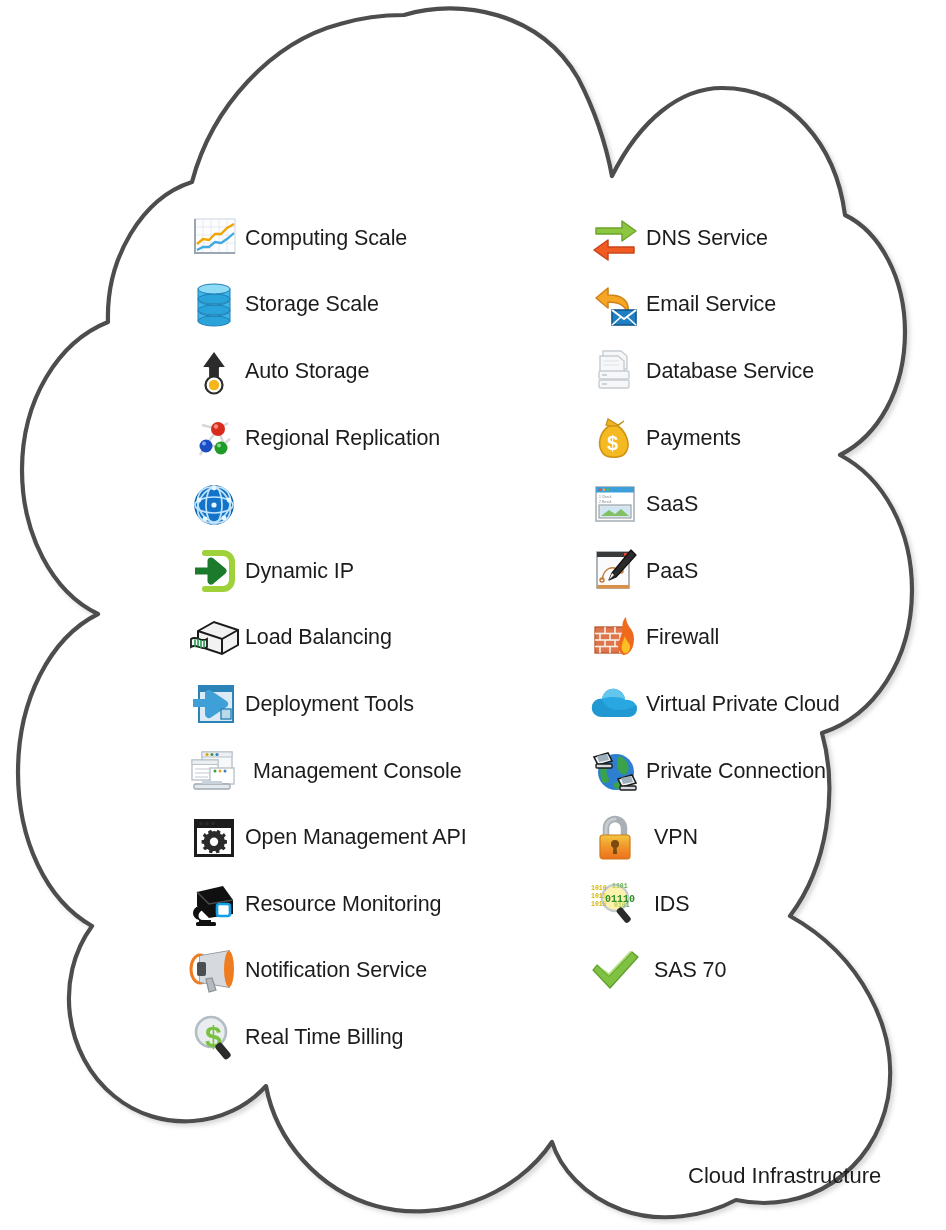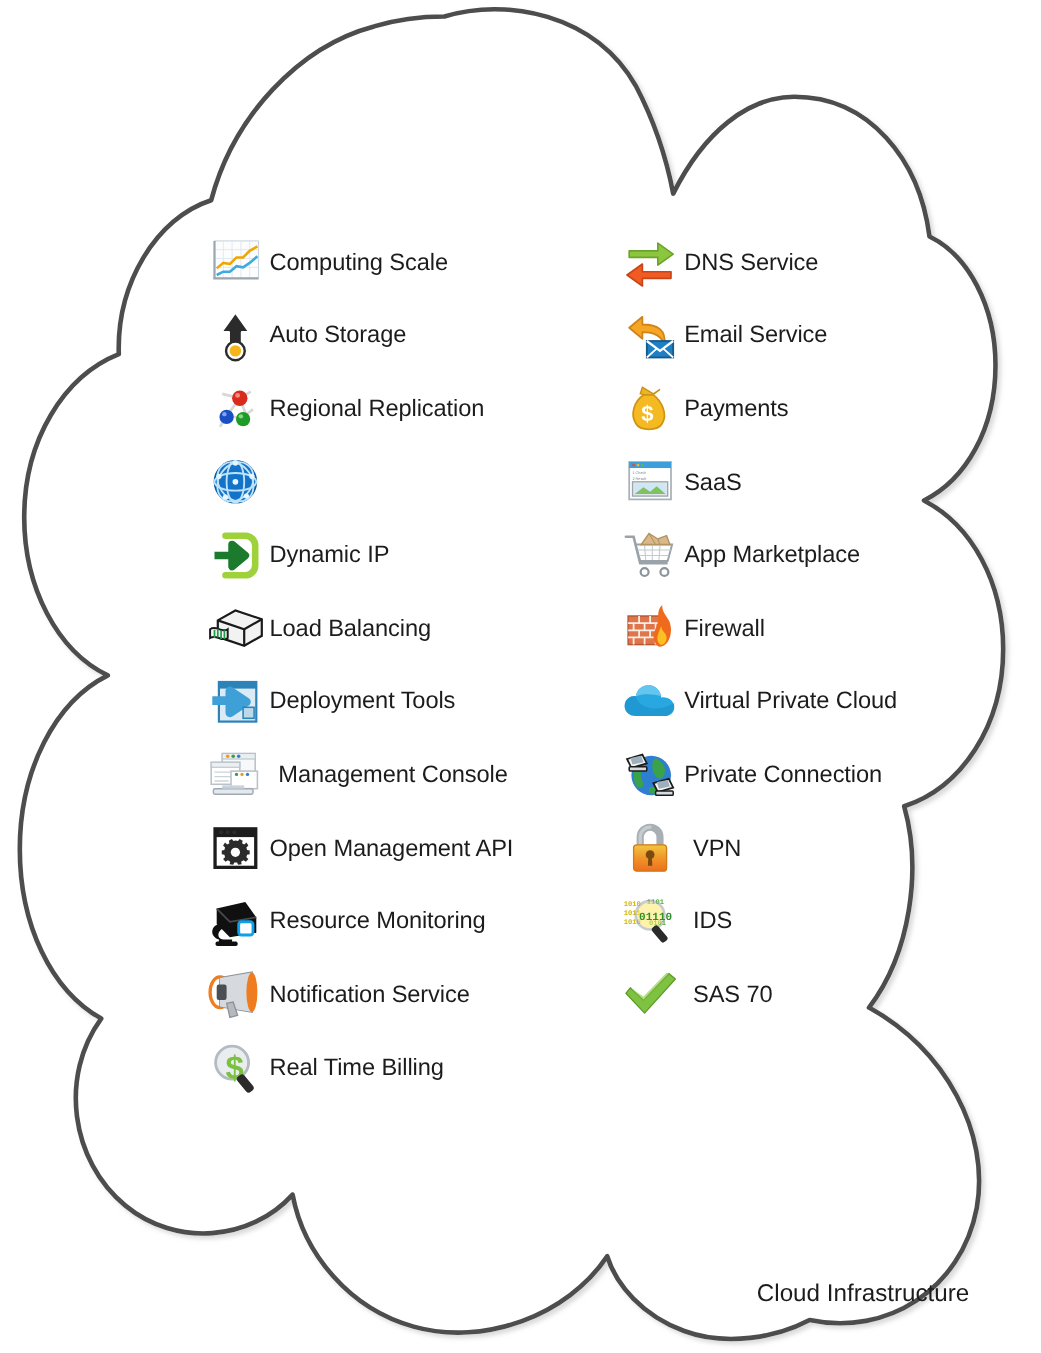--- a/index.html
+++ b/index.html
@@ -40,21 +40,21 @@
     left: 0;
     top: 0;
     width: 946px;
     height: 1230px;
   }
   .column {
     position: absolute;
     top: 205px;
   }
   #col-left  { left: 183px; width: 350px; }
-  #col-right { left: 560px; width: 350px; }
+  #col-right { left: 584px; width: 350px; }
 
   .service-row {
     position: relative;
     height: 66.6px;
     display: flex;
     align-items: center;
   }
   .icon-cell {
     width: 62px;
     min-width: 62px;
@@ -142,20 +142,38 @@
             </g>
             <polyline points="7,28 13,23 19,24 25,18 31,18 37,12 44,8" fill="none" stroke="#f0a500" stroke-width="2.3"></polyline>
             <polyline points="7,34 13,31 19,31 25,26 31,27 37,23 44,17" fill="none" stroke="#3fa9e0" stroke-width="2.3"></polyline>
             <line x1="5" y1="3" x2="5" y2="37.5" stroke="#9aa6b2" stroke-width="2"></line>
             <line x1="4" y1="37" x2="45" y2="37" stroke="#9aa6b2" stroke-width="2"></line>
           </svg>
         </span>
         <span class="service-label">Computing Scale</span>
       </div>
 
+      <div class="service-row">
+        <span class="icon-cell">
+          <svg width="44" height="46" viewBox="0 0 44 46">
+            <g>
+              <rect x="6" y="29" width="32" height="10" fill="#3cb6e8" stroke="#1f7fb5" stroke-width="1"></rect>
+              <ellipse cx="22" cy="39" rx="16" ry="5" fill="#2aa3db" stroke="#1f7fb5" stroke-width="1"></ellipse>
+              <ellipse cx="22" cy="29" rx="16" ry="5" fill="#7fd4f2" stroke="#1f7fb5" stroke-width="1"></ellipse>
+              <rect x="6" y="18" width="32" height="10" fill="#3cb6e8" stroke="#1f7fb5" stroke-width="1"></rect>
+              <ellipse cx="22" cy="28" rx="16" ry="5" fill="#2aa3db" stroke="#1f7fb5" stroke-width="1"></ellipse>
+              <ellipse cx="22" cy="18" rx="16" ry="5" fill="#7fd4f2" stroke="#1f7fb5" stroke-width="1"></ellipse>
+              <rect x="6" y="7" width="32" height="10" fill="#3cb6e8" stroke="#1f7fb5" stroke-width="1"></rect>
+              <ellipse cx="22" cy="17" rx="16" ry="5" fill="#2aa3db" stroke="#1f7fb5" stroke-width="1"></ellipse>
+              <ellipse cx="22" cy="7" rx="16" ry="5" fill="#8edbf5" stroke="#1f7fb5" stroke-width="1"></ellipse>
+            </g>
+          </svg>
+        </span>
+        <span class="service-label">Storage Scale</span>
+      </div>
 
       <div class="service-row">
         <span class="icon-cell">
           <svg width="40" height="50" viewBox="0 0 40 50">
             <path d="M20 4 L33 22 L26 22 L26 34 L14 34 L14 22 L7 22 Z" fill="#2b2b2b" stroke="#ffffff" stroke-width="2.2" stroke-linejoin="round"></path>
             <circle cx="20" cy="39" r="8.5" fill="#ffffff" stroke="#2b2b2b" stroke-width="2.2"></circle>
             <circle cx="20" cy="39" r="5.2" fill="#f5b61a"></circle>
           </svg>
         </span>
         <span class="service-label">Auto Storage</span>
@@ -343,20 +361,41 @@
           <svg width="50" height="46" viewBox="0 0 50 46">
             <path d="M18 6 L6 16 L18 26 V20 C30 20, 36 24, 38 32 C40 18, 32 13, 18 13 Z" fill="#f5a623" stroke="#d1821a" stroke-width="1.6" stroke-linejoin="round"></path>
             <rect x="22" y="28" width="24" height="15" fill="#1f7fc4" stroke="#15588a" stroke-width="1.6"></rect>
             <path d="M22 28 L34 37 L46 28" fill="none" stroke="#ffffff" stroke-width="2"></path>
             <path d="M22 43 L31 35 M46 43 L37 35" fill="none" stroke="#ffffff" stroke-width="1.6"></path>
           </svg>
         </span>
         <span class="service-label">Email Service</span>
       </div>
 
+      <div class="service-row">
+        <span class="icon-cell">
+          <svg width="48" height="48" viewBox="0 0 48 48">
+            <g fill="#f6f7f8" stroke="#c8ccd0" stroke-width="1.4">
+              <path d="M12 4 H30 L36 9 V22 H12 Z"></path>
+              <path d="M9 9 H27 L33 14 V26 H9 Z"></path>
+              <rect x="8" y="24" width="30" height="8" rx="1.5"></rect>
+              <rect x="8" y="33" width="30" height="8" rx="1.5"></rect>
+            </g>
+            <g stroke="#dfe3e6" stroke-width="1">
+              <line x1="12" y1="14" x2="28" y2="14"></line>
+                <line x1="12" y1="18" x2="28" y2="18"></line>
+            </g>
+            <g fill="#cdd2d6">
+              <rect x="11" y="27" width="5" height="2"></rect>
+                <rect x="11" y="36" width="5" height="2"></rect>
+            </g>
+          </svg>
+        </span>
+        <span class="service-label">Database Service</span>
+      </div>
 
       <div class="service-row">
         <span class="icon-cell">
           <svg width="42" height="48" viewBox="0 0 42 48">
             <path d="M14 5 L12 11 L22 13 L30 7 L24 11 Z" fill="#f0b323" stroke="#c48e14" stroke-width="1.2"></path>
             <path d="M15 12 C6 18, 3 30, 8 38 C12 45, 28 45, 32 38 C37 30, 32 18, 24 12 Z" fill="#f5b921" stroke="#cf9414" stroke-width="1.6"></path>
             <text x="13" y="36" font-family="Liberation Sans, sans-serif" font-size="20" font-weight="bold" fill="#ffffff">$</text>
           </svg>
         </span>
         <span class="service-label">Payments</span>
@@ -375,41 +414,37 @@
                 <text x="8" y="21">2  Result</text>
             </g>
             <rect x="8" y="23" width="32" height="13" fill="#dfe5e9" stroke="#9aa5ad" stroke-width="1.2"></rect>
             <rect x="10" y="25" width="28" height="9" fill="#cfe6f5"></rect>
             <path d="M10 34 L18 28 L24 32 L30 27 L38 34 Z" fill="#7fc163"></path>
           </svg>
         </span>
         <span class="service-label">SaaS</span>
       </div>
 
-
-      <div class="service-row">
-        <span class="icon-cell">
-          <svg width="50" height="46" viewBox="0 0 50 46">
-            <path d="M3 6 H10 L16 30 H40" fill="none" stroke="#9aa3aa" stroke-width="2.4" stroke-linecap="round"></path>
-            <path d="M12 13 H45 L41 28 H16 Z" fill="#ffffff" stroke="#9aa3aa" stroke-width="1.8"></path>
-            <g stroke="#c3cad0" stroke-width="1">
-              <line x1="14" y1="18" x2="44" y2="18"></line>
-                <line x1="15" y1="23" x2="42" y2="23"></line>
-              <line x1="20" y1="14" x2="21" y2="27"></line>
-                <line x1="27" y1="14" x2="27" y2="27"></line>
-                <line x1="34" y1="14" x2="33" y2="27"></line>
-            </g>
-            <path d="M17 13 L24 3 L32 8 L40 5 L43 13 Z" fill="#d9b98a" stroke="#b39464" stroke-width="1.3"></path>
-            <path d="M24 3 L30 13 M32 8 L34 13" fill="none" stroke="#b39464" stroke-width="1"></path>
-            <circle cx="20" cy="38" r="3.6" fill="#ffffff" stroke="#8b949b" stroke-width="2"></circle>
-            <circle cx="38" cy="38" r="3.6" fill="#ffffff" stroke="#8b949b" stroke-width="2"></circle>
-          </svg>
-        </span>
-        <span class="service-label">App Marketplace</span>
-      </div>
+      <div class="service-row">
+        <span class="icon-cell">
+          <svg width="48" height="48" viewBox="0 0 48 48">
+            <rect x="6" y="5" width="32" height="36" fill="#fbfbfb" stroke="#9aa2a9" stroke-width="1.6"></rect>
+            <rect x="6" y="5" width="32" height="5" fill="#3a3a3a"></rect>
+            <rect x="33" y="6" width="4" height="3" fill="#e8483a"></rect>
+            <rect x="6" y="38" width="32" height="3.5" fill="#d9914a"></rect>
+            <path d="M11 33 C13 20, 22 18, 30 24" fill="none" stroke="#c27b36" stroke-width="1.4"></path>
+            <circle cx="11" cy="33" r="2" fill="none" stroke="#c27b36" stroke-width="1.4"></circle>
+            <circle cx="30" cy="24" r="2" fill="none" stroke="#c27b36" stroke-width="1.4"></circle>
+            <path d="M40 3 L45 8 L25 30 L18 33 L21 26 Z" fill="#2b2b2b" stroke="#111" stroke-width="1.2" stroke-linejoin="round"></path>
+            <path d="M18 33 L21 26 L23 28 Z" fill="#f0f0f0"></path>
+          </svg>
+        </span>
+        <span class="service-label">PaaS</span>
+      </div>
+
 
       <div class="service-row">
         <span class="icon-cell">
           <svg width="50" height="46" viewBox="0 0 50 46">
             <rect x="5" y="12" width="30" height="26" fill="#e0744a" stroke="#b8572f" stroke-width="1.3"></rect>
             <g stroke="#f5f0e6" stroke-width="1.6">
               <line x1="5" y1="18.5" x2="35" y2="18.5"></line>
                 <line x1="5" y1="25" x2="35" y2="25"></line>
                 <line x1="5" y1="31.5" x2="35" y2="31.5"></line>
               <line x1="15" y1="12" x2="15" y2="18.5"></line>

